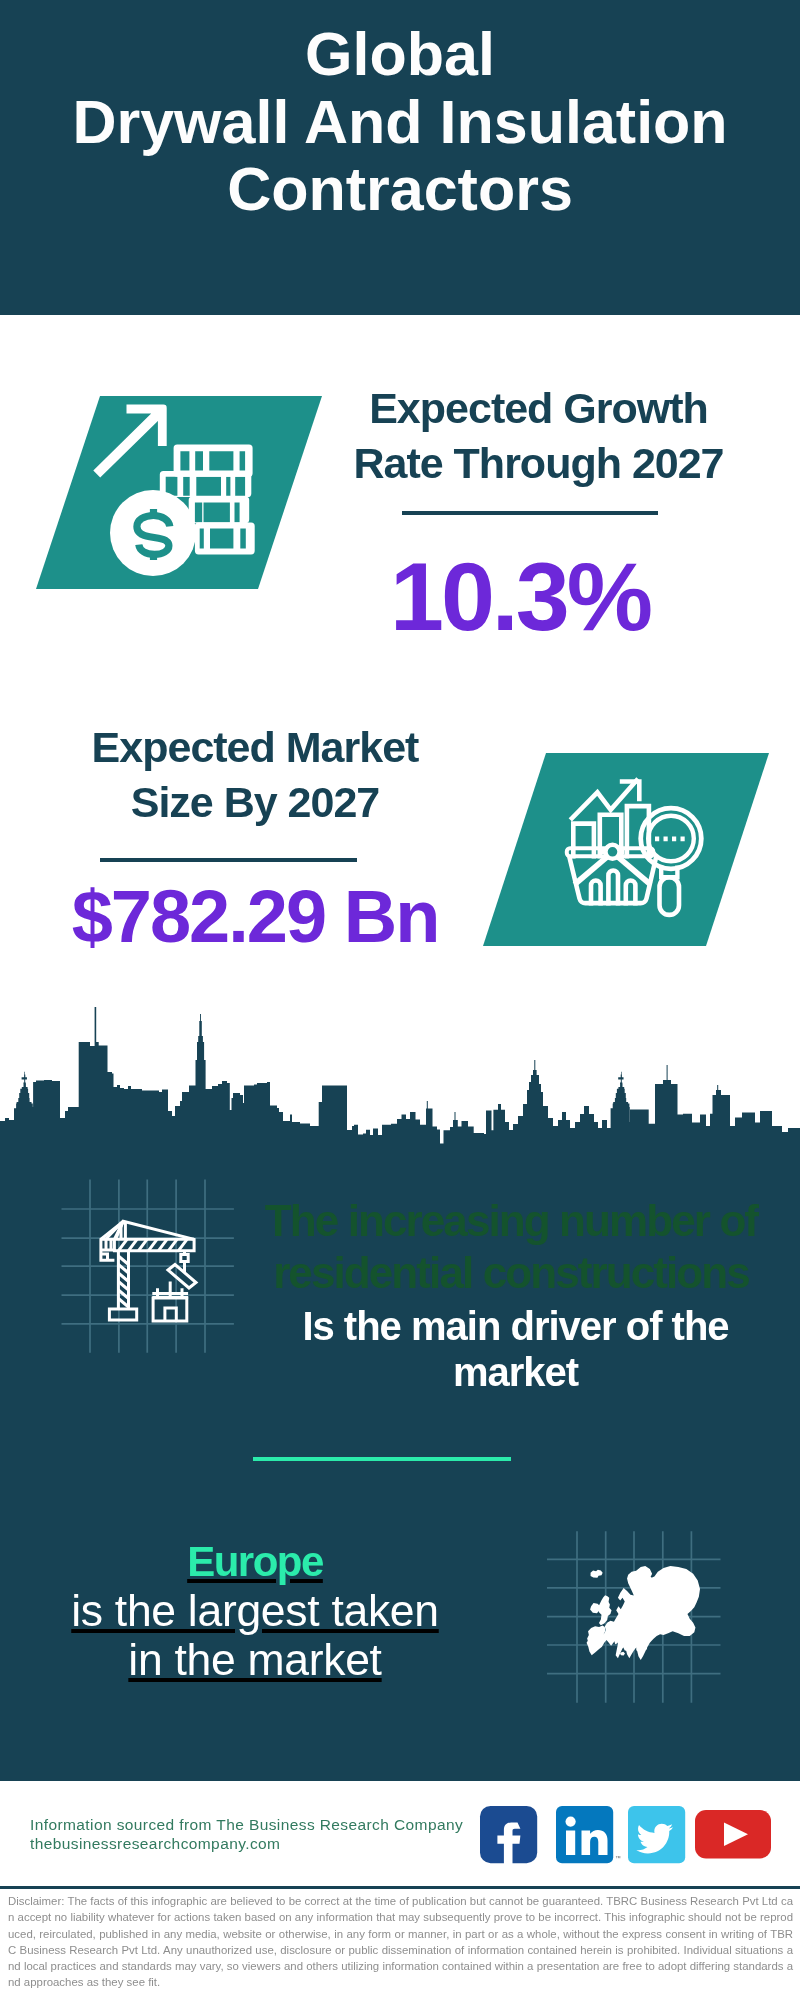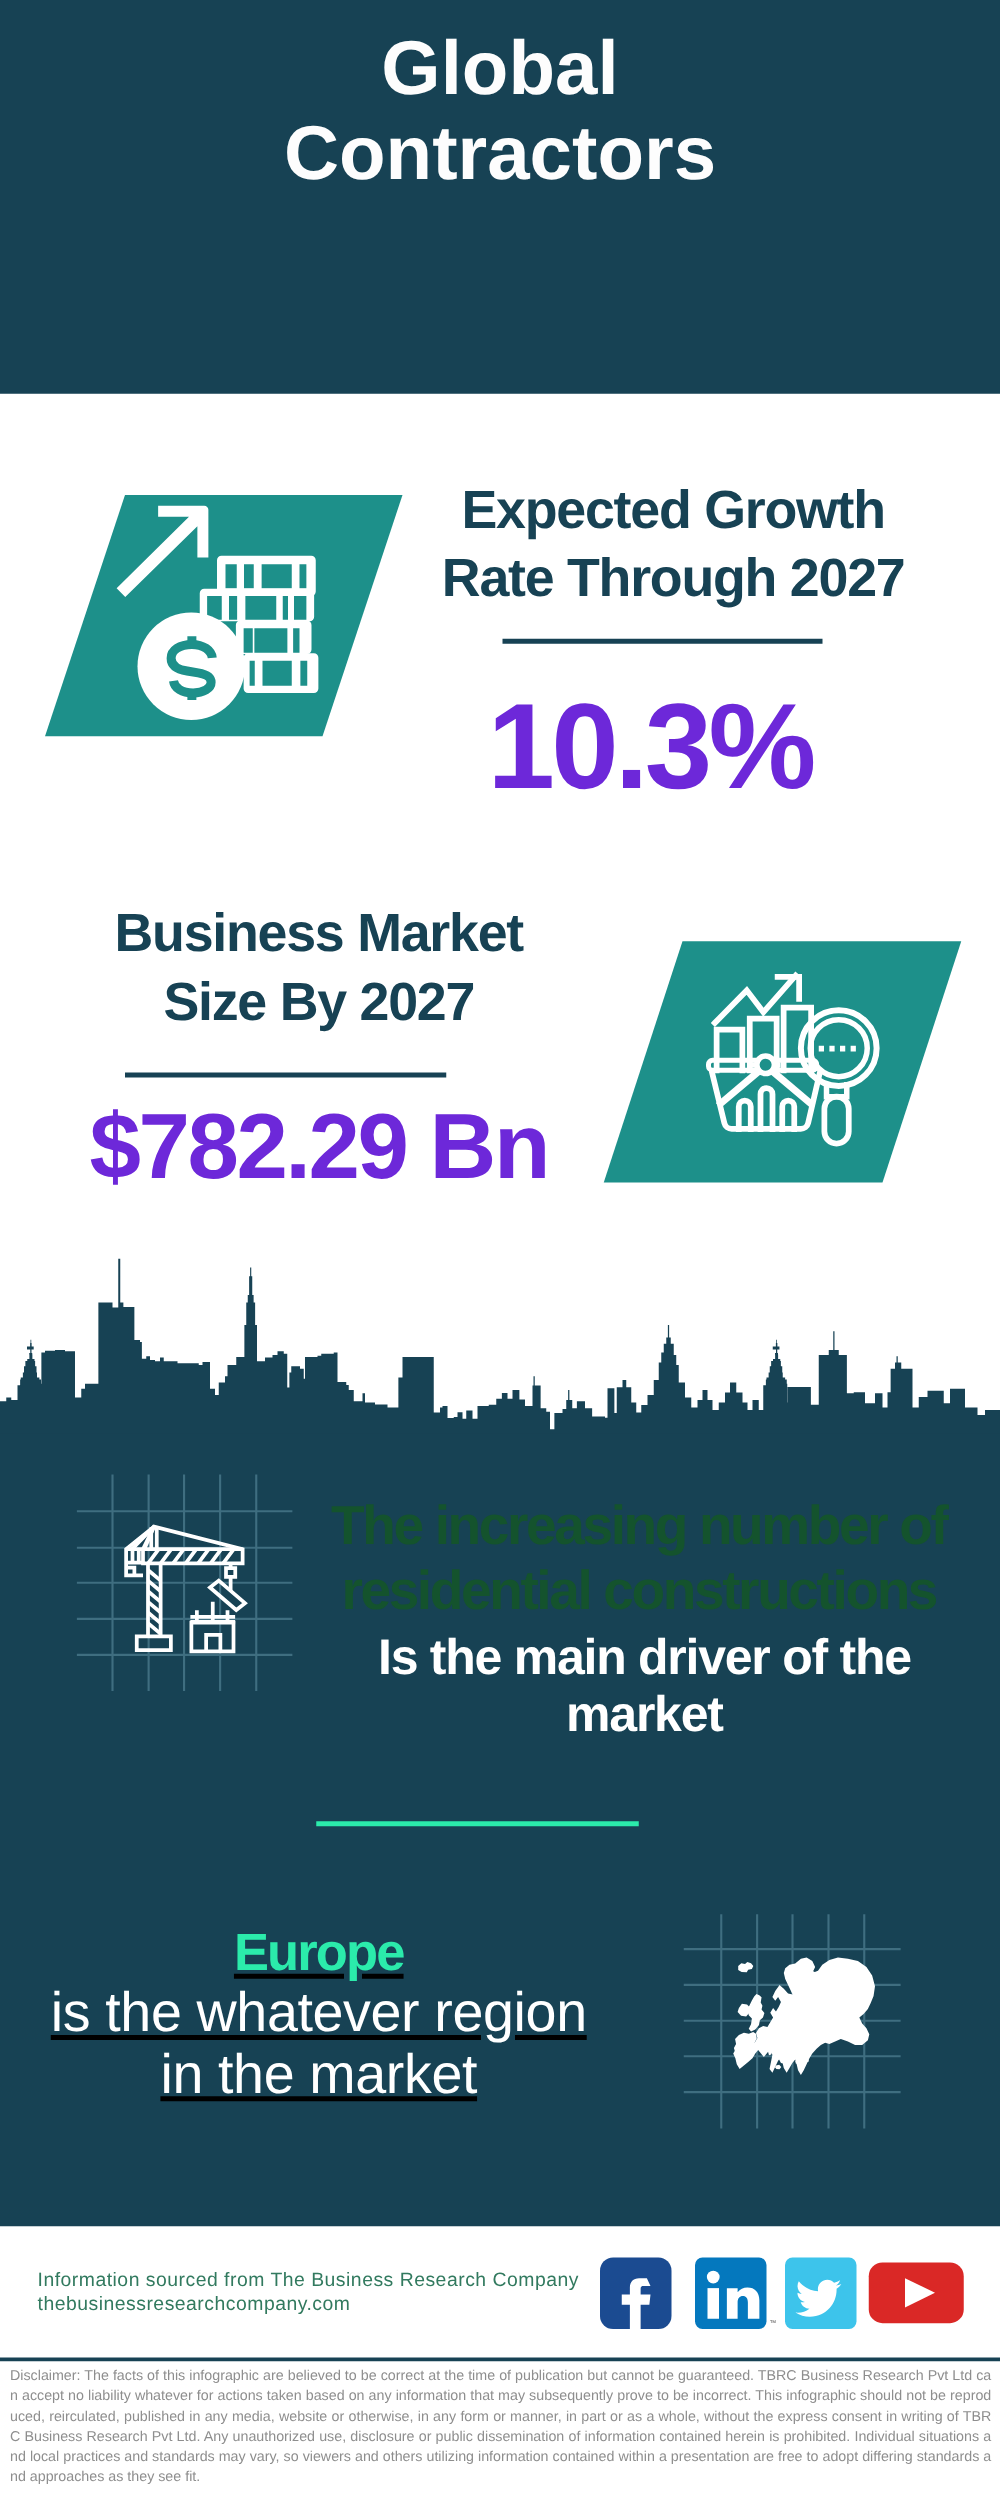--- a/index.html
+++ b/index.html
@@ -35,20 +35,21 @@
   .disc{position:absolute;color:#8e8e8e;font-size:11.42px;line-height:16.25px;text-align:justify;word-break:break-all;letter-spacing:0px;}
 </style>
 </head>
 <body>
 
 <div class="page">
 
   <div class="header">
     <div class="title">
       <div>Global</div>
+      <div>Drywall And Insulation</div>
       <div>Contractors</div>
     </div>
   </div>
 
   <svg class="icon-para" style="position:absolute;left:30px;top:390px;" width="300" height="205" viewBox="30 390 300 205">
     <polygon points="100,396 322,396 258,589 36,589" fill="#1d908a"></polygon>
     <g fill="#ffffff" stroke="none">
 
       <path d="M100.2,477.5 L93.3,470.6 L151.2,413.4 L126.5,413.4 L126.5,404.6 L163.4,404.6
                a3.3,3.3 0 0 1 3.3,3.3 L166.7,446 L157.9,446 L157.9,421 Z"></path>
@@ -76,21 +77,21 @@
   </svg>
 
   <div class="stat-head" style="left:341px;top:381px;width:395px;">
     <div>Expected Growth</div>
     <div>Rate Through 2027</div>
   </div>
   <div class="rule" style="left:402px;top:511px;width:256px;"></div>
   <div class="stat-val v1" style="left:344px;top:548px;width:352px;">10.3%</div>
 
   <div class="stat-head" style="left:55px;top:720px;width:400px;">
-    <div>Business Market</div>
+    <div>Expected Market</div>
     <div>Size By 2027</div>
   </div>
   <div class="rule" style="left:100px;top:858px;width:257px;"></div>
   <div class="stat-val v2" style="left:45px;top:880px;width:420px;">$782.29 Bn</div>
 
   <svg class="icon-para" style="position:absolute;left:477px;top:747px;" width="300" height="205" viewBox="477 747 300 205">
     <polygon points="546,753 769,753 706,946 483,946" fill="#1d908a"></polygon>
     <g fill="none" stroke="#ffffff" stroke-width="4.6" stroke-linecap="square" stroke-linejoin="miter">
 
       <path d="M571.9,818.3 L597.4,792.3 L610.7,809.8 L636.5,780.5"></path>
@@ -173,21 +174,21 @@
       <path d="M164.9,1321.0 L164.9,1307.9 L176.3,1307.9 L176.3,1321.0"></path>
     </g>
   </svg>
 
   <div class="drv-text drv-green" style="left:258px;top:1195px;width:506px;">The increasing number of residential constructions</div>
   <div class="drv-text drv-white" style="left:273px;top:1304px;width:485px;">Is the main driver of the market</div>
   <div class="greenrule" style="left:253px;top:1456.5px;width:258px;"></div>
 
   <div class="drv-text" style="left:25px;top:1537px;width:460px;text-decoration:underline;">
     <div class="eu-green">Europe</div>
-    <div class="eu-white">is the whatever region</div>
+    <div class="eu-white">is the largest taken</div>
     <div class="eu-white">in the market</div>
   </div>
 
   <svg style="position:absolute;left:540px;top:1525px;" width="195" height="185" viewBox="540 1525 195 185">
     <g stroke="#3f6e80" stroke-width="1.7" fill="none">
       <path d="M547,1559.3 H720.5 M547,1587.9 H720.5 M547,1616.6 H720.5 M547,1645 H720.5 M547,1673.7 H720.5"></path>
       <path d="M577,1531.3 V1702.7 M605.7,1531.3 V1702.7 M634,1531.3 V1702.7 M662.8,1531.3 V1702.7 M691.4,1531.3 V1702.7"></path>
     </g>
     <g fill="#ffffff" transform="translate(586.0,1566.0) scale(1.14,0.96)">
 

